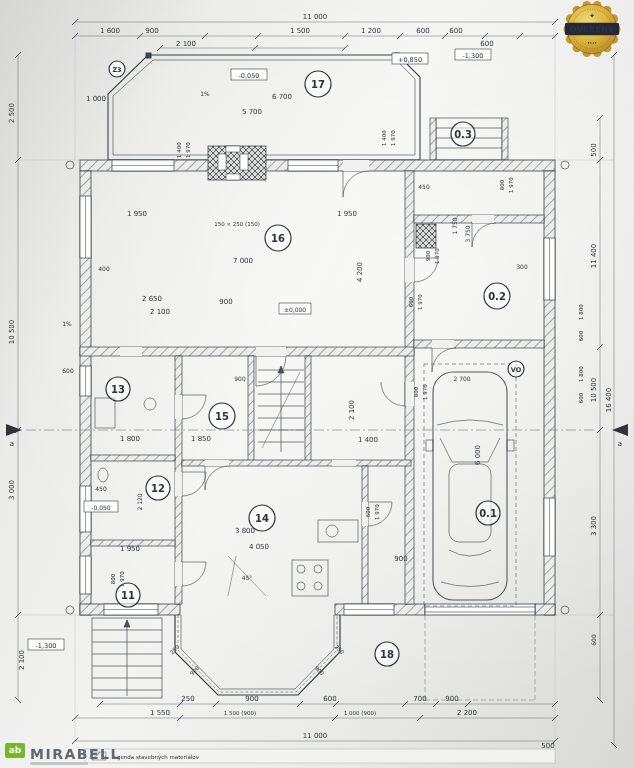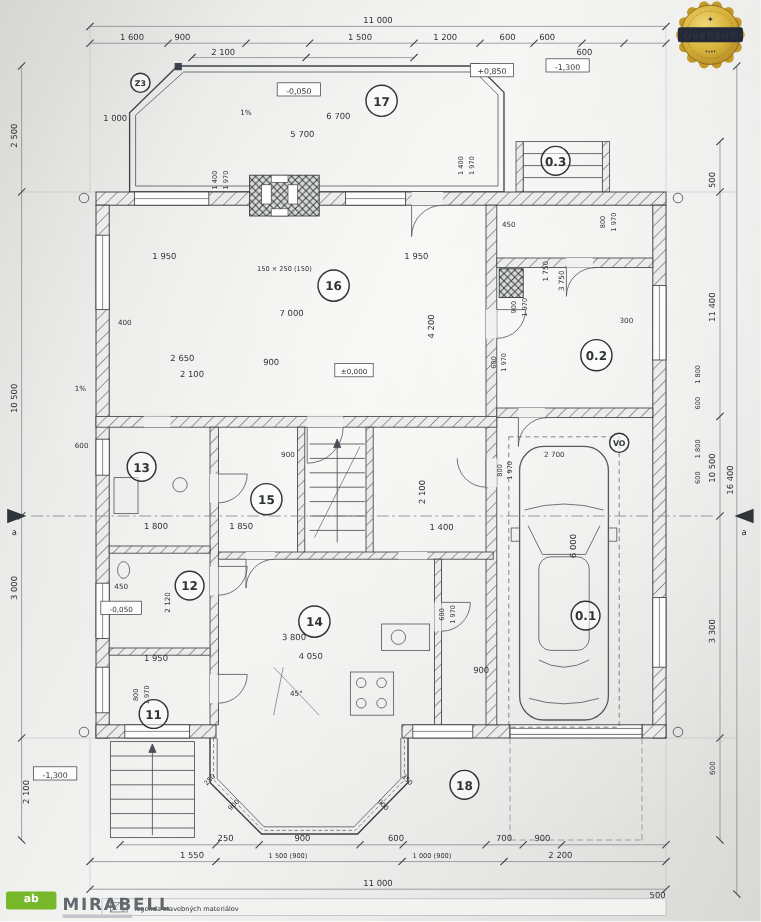--- a/index.html
+++ b/index.html
@@ -13,21 +13,21 @@
   svg text{font-family:"DejaVu Sans",sans-serif;fill:#2e3338;}
   .d{font-size:7px;}
   .d6{font-size:6px;}
   .d55{font-size:5.5px;}
   .mid{text-anchor:middle;}
   .rm{font-size:10px;font-weight:bold;}
   .rms{font-size:6.5px;font-weight:bold;}
   .el{font-size:6.5px;}
   .badge{position:absolute;top:-2px;right:3px;width:78px;height:62px;}
   .logo{position:absolute;left:5px;bottom:3px;display:flex;align-items:center;gap:5px;}
-  .logo-mark{width:42px;height:15px;background:#76b82a;color:#fff;font-size:9px;font-weight:bold;
+  .logo-mark{width:20px;height:15px;background:#76b82a;color:#fff;font-size:9px;font-weight:bold;
     display:flex;align-items:center;justify-content:center;border-radius:2px;}
   .logo-col{display:flex;flex-direction:column;}
   .logo-brand{font-size:14px;font-weight:bold;letter-spacing:1.5px;color:#63686e;line-height:11px;margin-top:14px;}
   .logo-sub{width:58px;height:3px;background:#c2c6ca;margin-top:2px;border-radius:1px;}
 </style>
 </head>
 <body>
 
 <div class="page">
 

